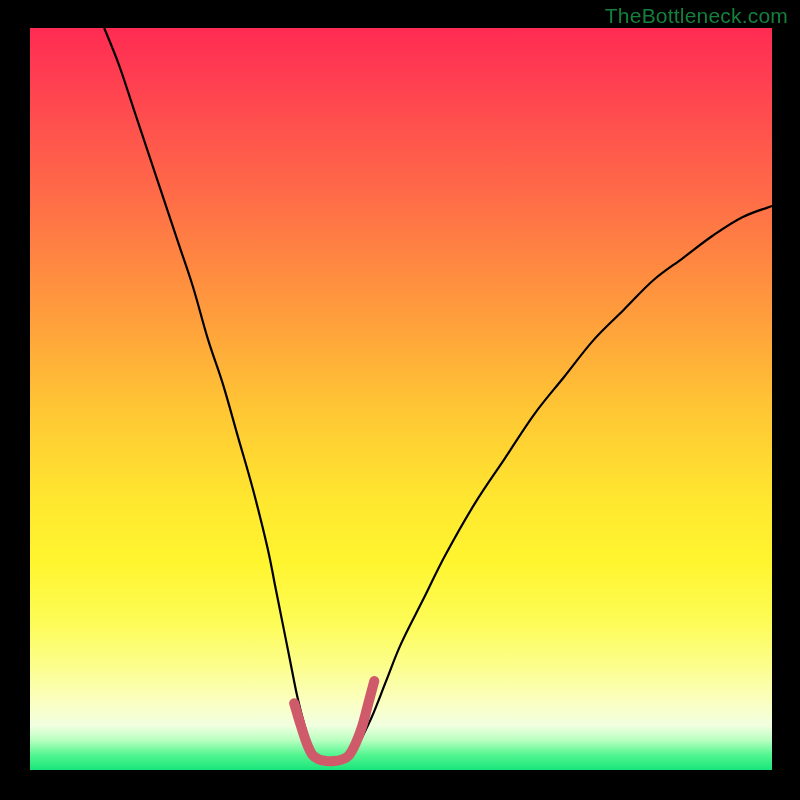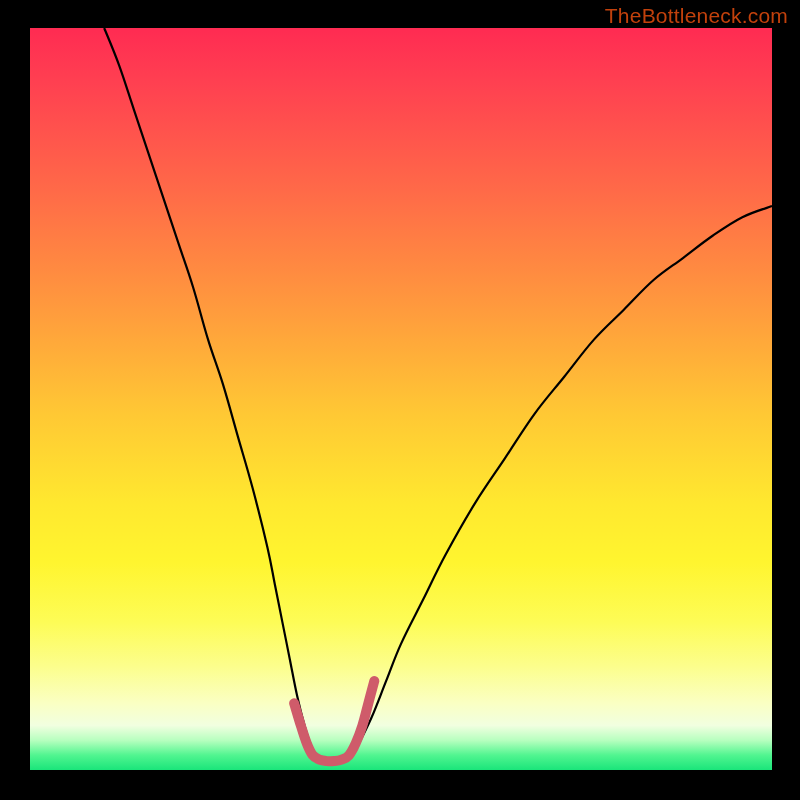--- a/index.html
+++ b/index.html
@@ -40,21 +40,21 @@
       #f1ffe0 94%,
       #b7ffbf 96%,
       #51f590 98%,
       #1ae57a 100%
     );
   }
   .watermark {
     position: absolute;
     top: 4px;
     right: 12px;
-    color: #c2410c;
+    color: #15803d;
     font-size: 21px;
     font-weight: 400;
     letter-spacing: 0.2px;
     user-select: none;
   }
   svg.curve {
     position: absolute;
     left: 0;
     top: 0;
     width: 742px;

